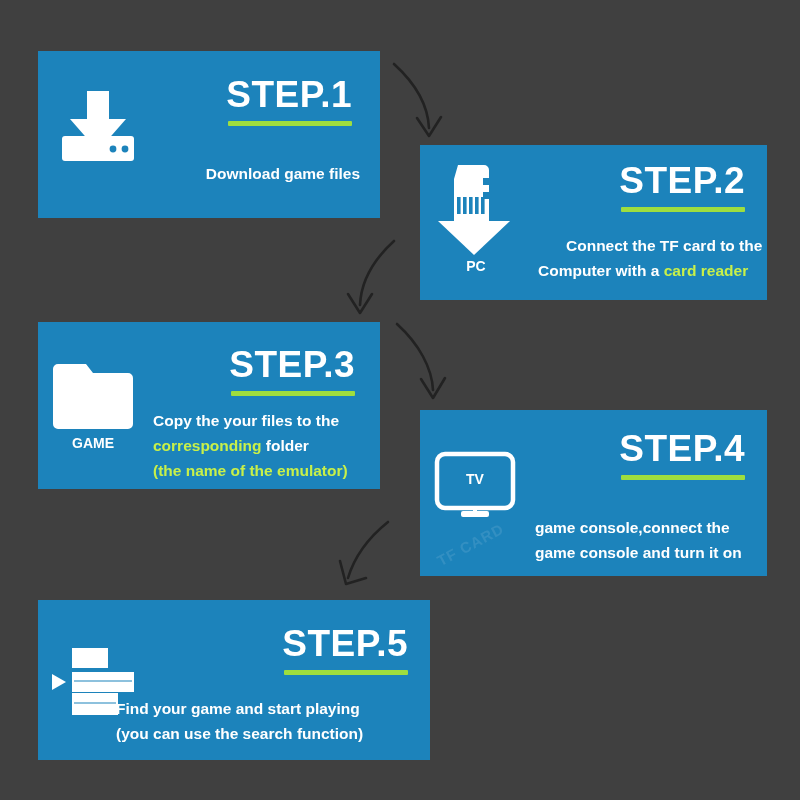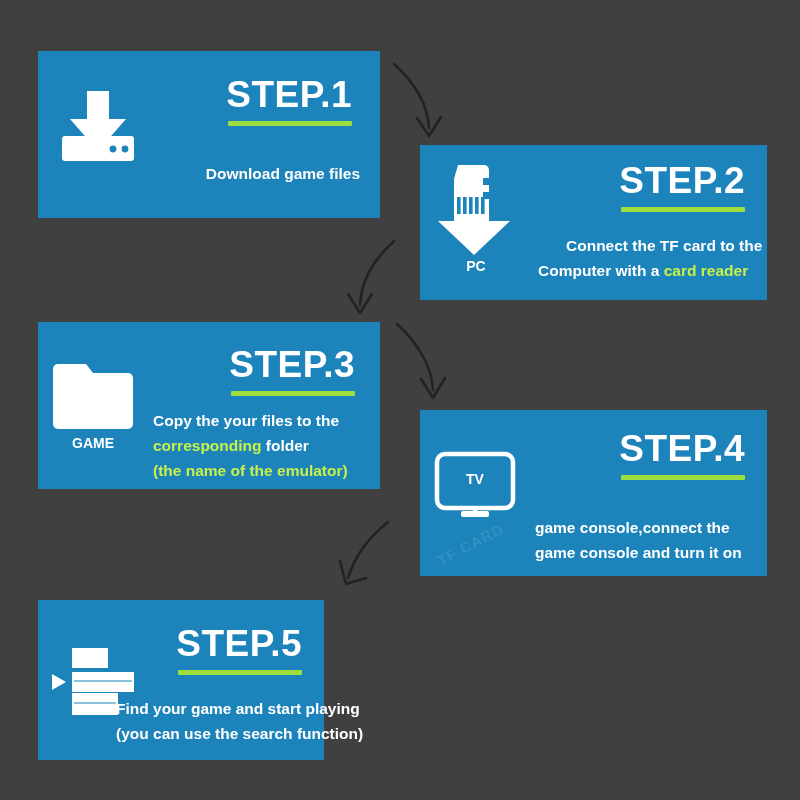--- a/index.html
+++ b/index.html
@@ -227,21 +227,21 @@
     </div>
   </div>
 
   <div class="arrow" style="left:332px; top:516px;">
     <svg width="62" height="80" viewBox="0 0 62 80">
       <path d="M56 6 C 36 22, 22 42, 16 62" fill="none" stroke="#222222" stroke-width="2.6" stroke-linecap="round"></path>
       <path d="M8 45 L14 68 L34 62" fill="none" stroke="#222222" stroke-width="2.6" stroke-linecap="round" stroke-linejoin="round"></path>
     </svg>
   </div>
 
-  <div class="panel" style="left:38px; top:600px; width:286px; height:160px;">
+  <div class="panel" style="left:38px; top:600px; width:392px; height:160px;">
     <div class="panel-inner">
       <div class="icon" style="left:10px; top:46px;">
         <svg width="92" height="80" viewBox="0 0 92 80">
 
           <path d="M4 28 L18 36 L4 44 Z" fill="#ffffff"></path>
 
           <rect x="24" y="2" width="36" height="20" fill="#ffffff"></rect>
 
           <rect x="24" y="26" width="62" height="20" fill="#ffffff"></rect>
           <line x1="26" y1="35" x2="84" y2="35" stroke="#1c83bb" stroke-width="1.2"></line>

